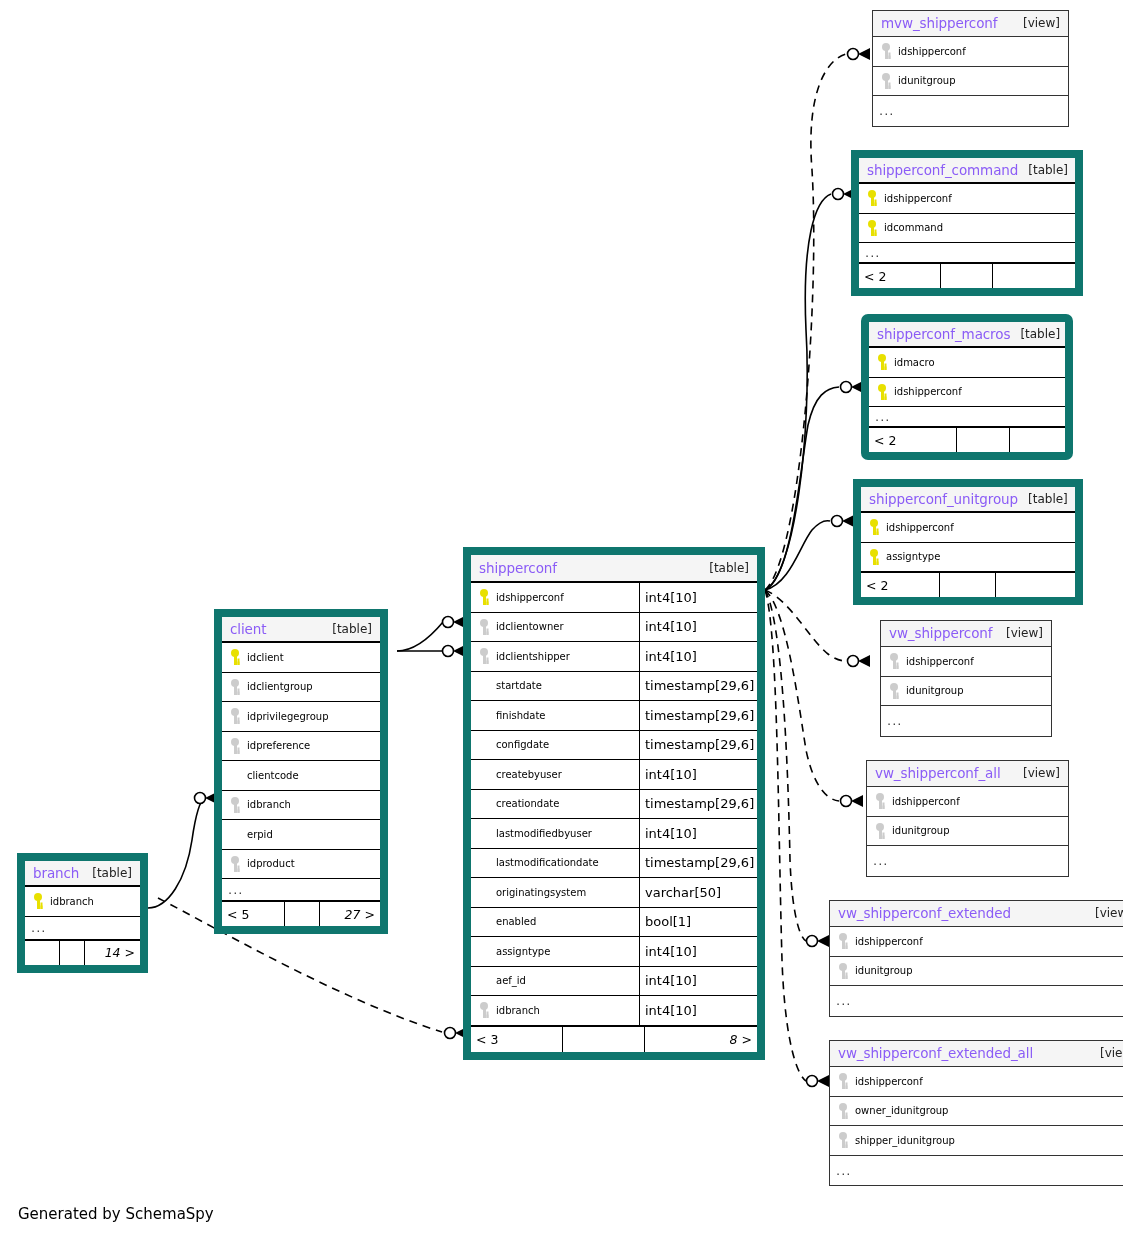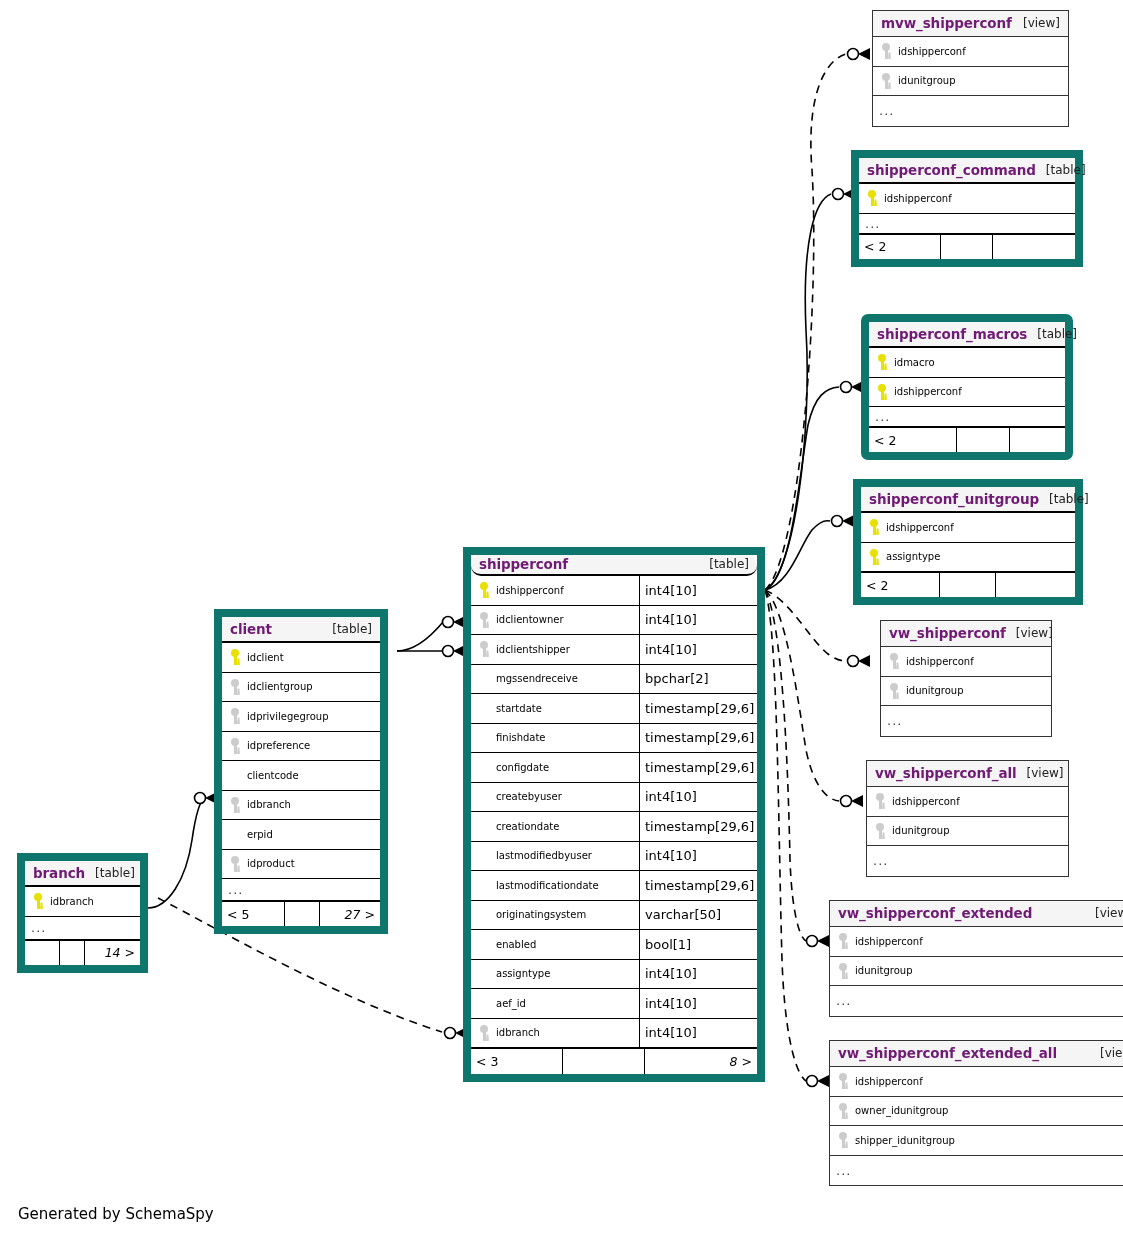--- a/index.html
+++ b/index.html
@@ -27,21 +27,21 @@
   .ent-head {
     display: flex;
     align-items: center;
     justify-content: space-between;
     background: #f5f5f5;
     border-bottom: 2px solid #000000;
     padding: 3px 8px 4px 8px;
     height: 26px;
   }
   .entity.view .ent-head { border-bottom-width: 1px; border-bottom-color: #333333; }
-  .ent-name { font-weight: bold; font-size: 13.5px; color: #701a75; letter-spacing: -0.1px; white-space: nowrap; }
+  .ent-name { font-weight: normal; font-size: 13.5px; color: #8b5cf6; letter-spacing: -0.1px; white-space: nowrap; }
   .ent-kind { font-size: 12px; color: #222; padding-left: 10px; white-space: nowrap; }
 
   .ent-row {
     display: flex;
     align-items: center;
     height: 29.5px;
     border-bottom: 1px solid #000000;
     background: #fff;
   }
   .entity.view .ent-row { border-bottom-color: #333; }
@@ -215,20 +215,26 @@
     <div class="ent-head">
       <span class="ent-name">shipperconf_command</span>
       <span class="ent-kind">[table]</span>
     </div>
     <div class="ent-row">
       <span class="col-name">
           <span class="key pk"></span>
           <span>idshipperconf</span>
         </span>
     </div>
+    <div class="ent-row">
+      <span class="col-name">
+          <span class="key pk"></span>
+          <span>idcommand</span>
+        </span>
+    </div>
     <div class="ent-row dots" style="height:20px;">
       <span class="dots-txt">...</span>
     </div>
     <div class="ent-foot">
       <span class="foot-cell foot-left" style="width:38%">&lt; 2</span>
       <span class="foot-cell" style="width:24%"></span>
       <span class="foot-cell foot-right" style="width:38%"></span>
     </div>
   </div>
 
@@ -371,21 +377,21 @@
           <span class="key fk"></span>
           <span>shipper_idunitgroup</span>
         </span>
     </div>
     <div class="ent-row dots last">
       <span class="dots-txt">...</span>
     </div>
   </div>
 
   <div class="entity" style="left:463px; top:547px; width:302px;">
-    <div class="ent-head" style="height:21px;border-radius:10px;">
+    <div class="ent-head" style="height:28px;">
       <span class="ent-name">shipperconf</span>
       <span class="ent-kind">[table]</span>
     </div>
 
     <div class="ent-row">
       <span class="col-name">
           <span class="key pk"></span>
           <span>idshipperconf</span>
         </span>
       <span class="col-type" style="width:118px">int4[10]</span>
@@ -396,27 +402,20 @@
           <span>idclientowner</span>
         </span>
       <span class="col-type" style="width:118px">int4[10]</span>
     </div>
     <div class="ent-row">
       <span class="col-name">
           <span class="key fk"></span>
           <span>idclientshipper</span>
         </span>
       <span class="col-type" style="width:118px">int4[10]</span>
-    </div>
-    <div class="ent-row">
-      <span class="col-name">
-          <span class="key none"></span>
-          <span>mgssendreceive</span>
-        </span>
-      <span class="col-type" style="width:118px">bpchar[2]</span>
     </div>
     <div class="ent-row">
       <span class="col-name">
           <span class="key none"></span>
           <span>startdate</span>
         </span>
       <span class="col-type" style="width:118px">timestamp[29,6]</span>
     </div>
     <div class="ent-row">
       <span class="col-name">

